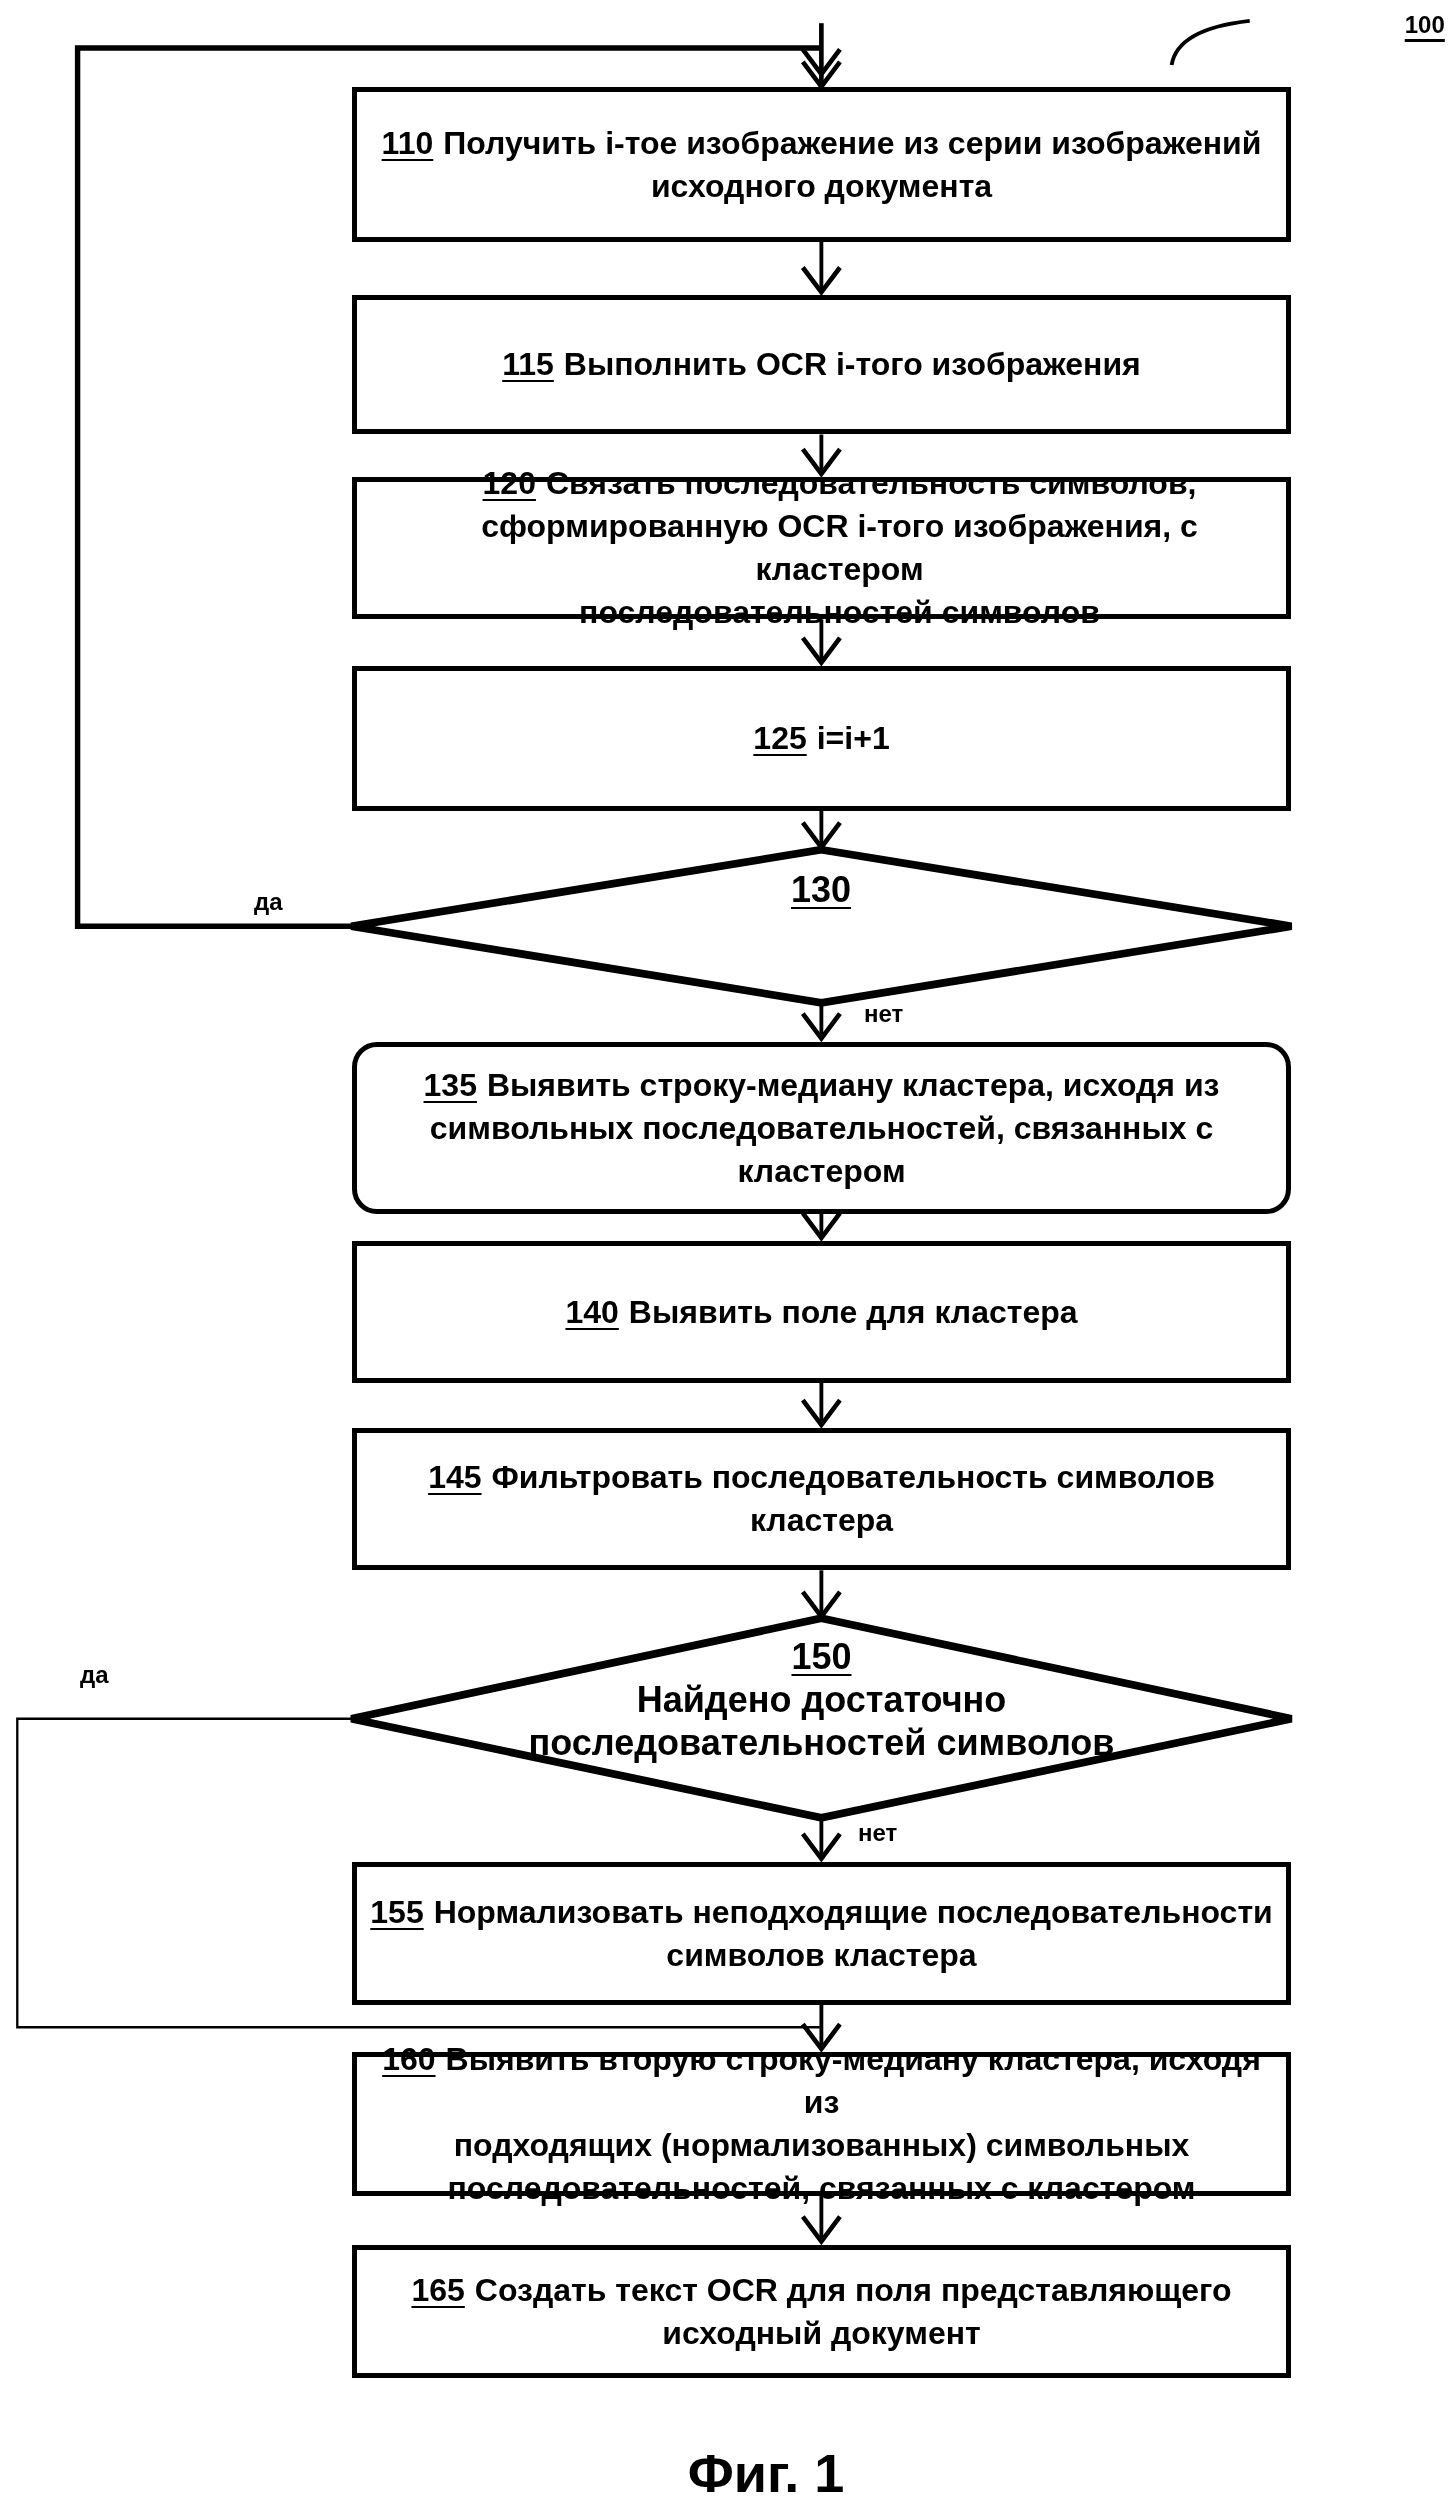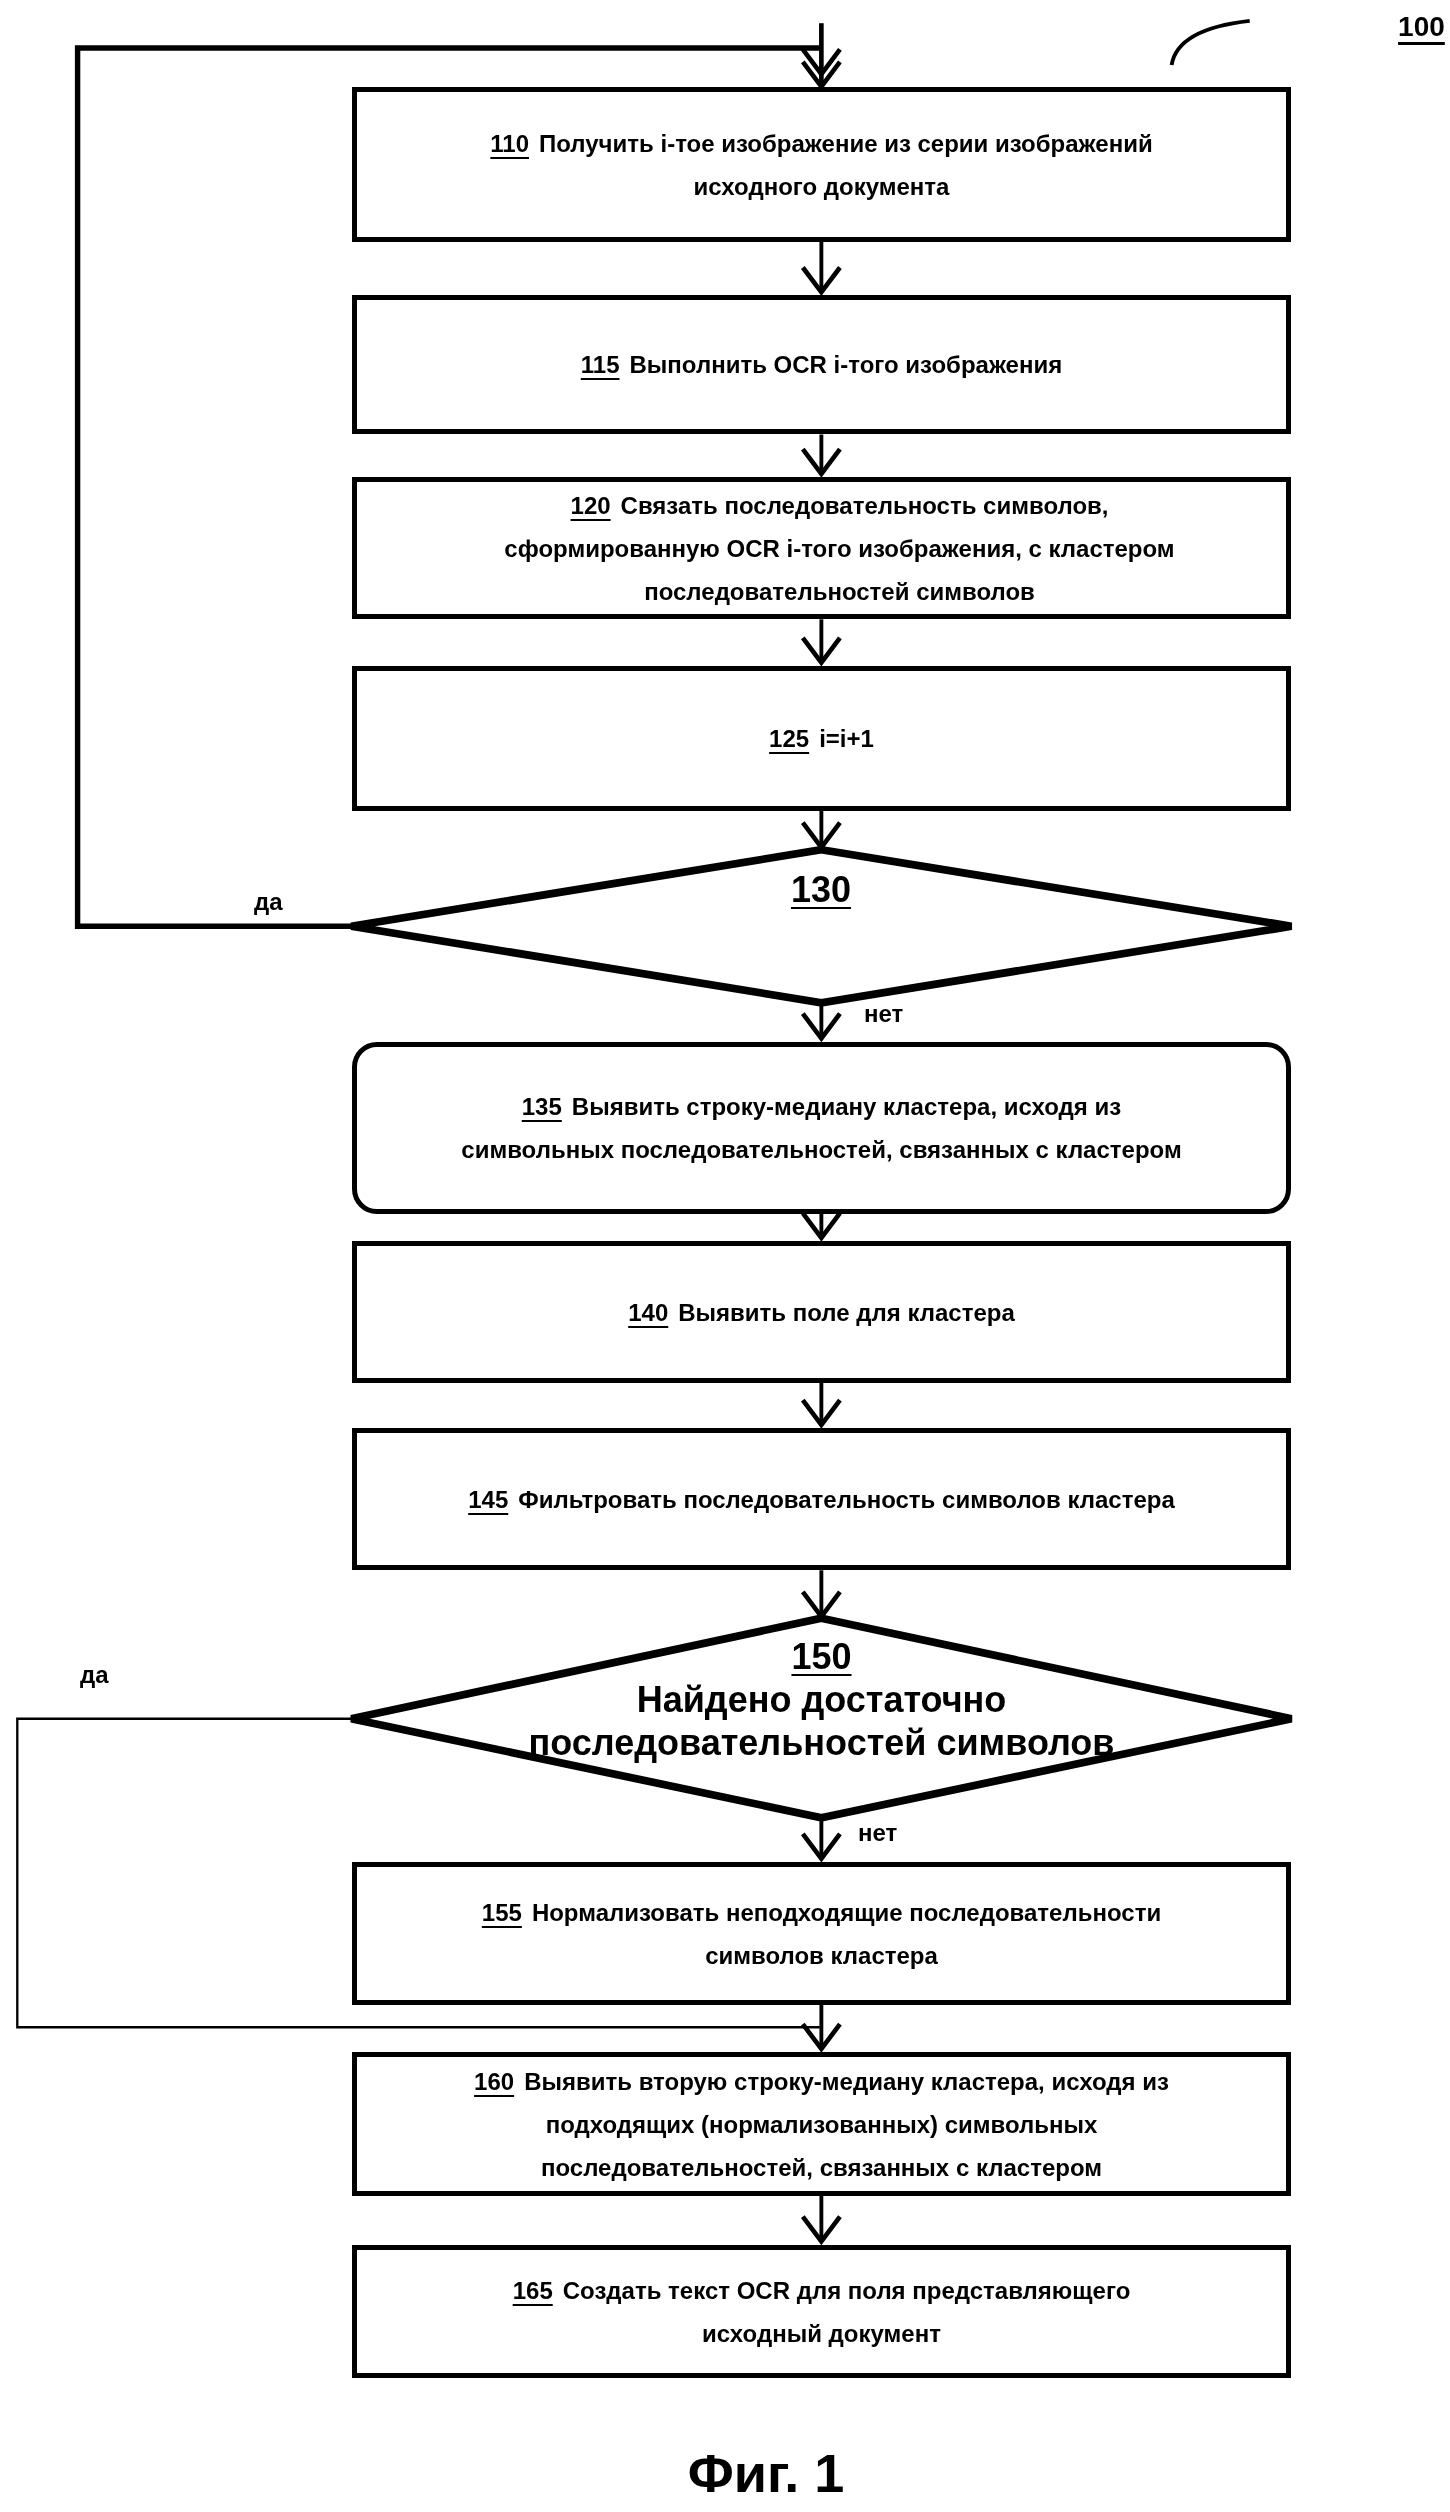--- a/index.html
+++ b/index.html
@@ -1,26 +1,26 @@
 <!DOCTYPE html>
 <html style="font-size:12.4px"><head>
 <meta charset="utf-8">
 <style>
   html,body{margin:0;padding:0;background:#fff;}
   .page{position:relative;width:1451px;height:2512px;background:#ffffff;overflow:hidden;
         font-family:"Liberation Sans","DejaVu Sans",sans-serif;color:#000;}
   svg.connectors{position:absolute;left:0;top:0;width:1451px;height:2512px;}
   .box{position:absolute;left:352px;width:939px;border:5.4px solid #000;background:#fff;
        box-sizing:border-box;display:flex;align-items:center;justify-content:center;}
-  .btxt{width:100%;text-align:center;font-size:24px;font-weight:700;line-height:43px;padding:0 9.3px;}
+  .btxt{width:100%;text-align:center;font-size:32px;font-weight:700;line-height:43px;padding:0 9.3px;}
   .num{text-decoration:underline;text-decoration-thickness:2.3px;text-underline-offset:5.4px;margin-right:10px;}
   .lbl{white-space:pre-line;}
   .dtxt{position:absolute;text-align:center;font-size:36px;font-weight:700;line-height:43px;}
   .edge-label{position:absolute;font-size:24px;font-weight:700;}
-  .figref{position:absolute;top:10.8px;right:6.2px;font-size:28px;font-weight:700;
+  .figref{position:absolute;top:10.8px;right:6.2px;font-size:24px;font-weight:700;
           text-decoration:underline;text-decoration-thickness:3.1px;text-underline-offset:6.2px;}
   .caption{position:absolute;left:302px;width:928px;top:2442px;text-align:center;
            font-size:54px;font-weight:700;}
 </style>
 </head>
 <body>
 
 <div class="page">
 
   <svg class="connectors" viewBox="0 0 1876 3249" xmlns="http://www.w3.org/2000/svg">

